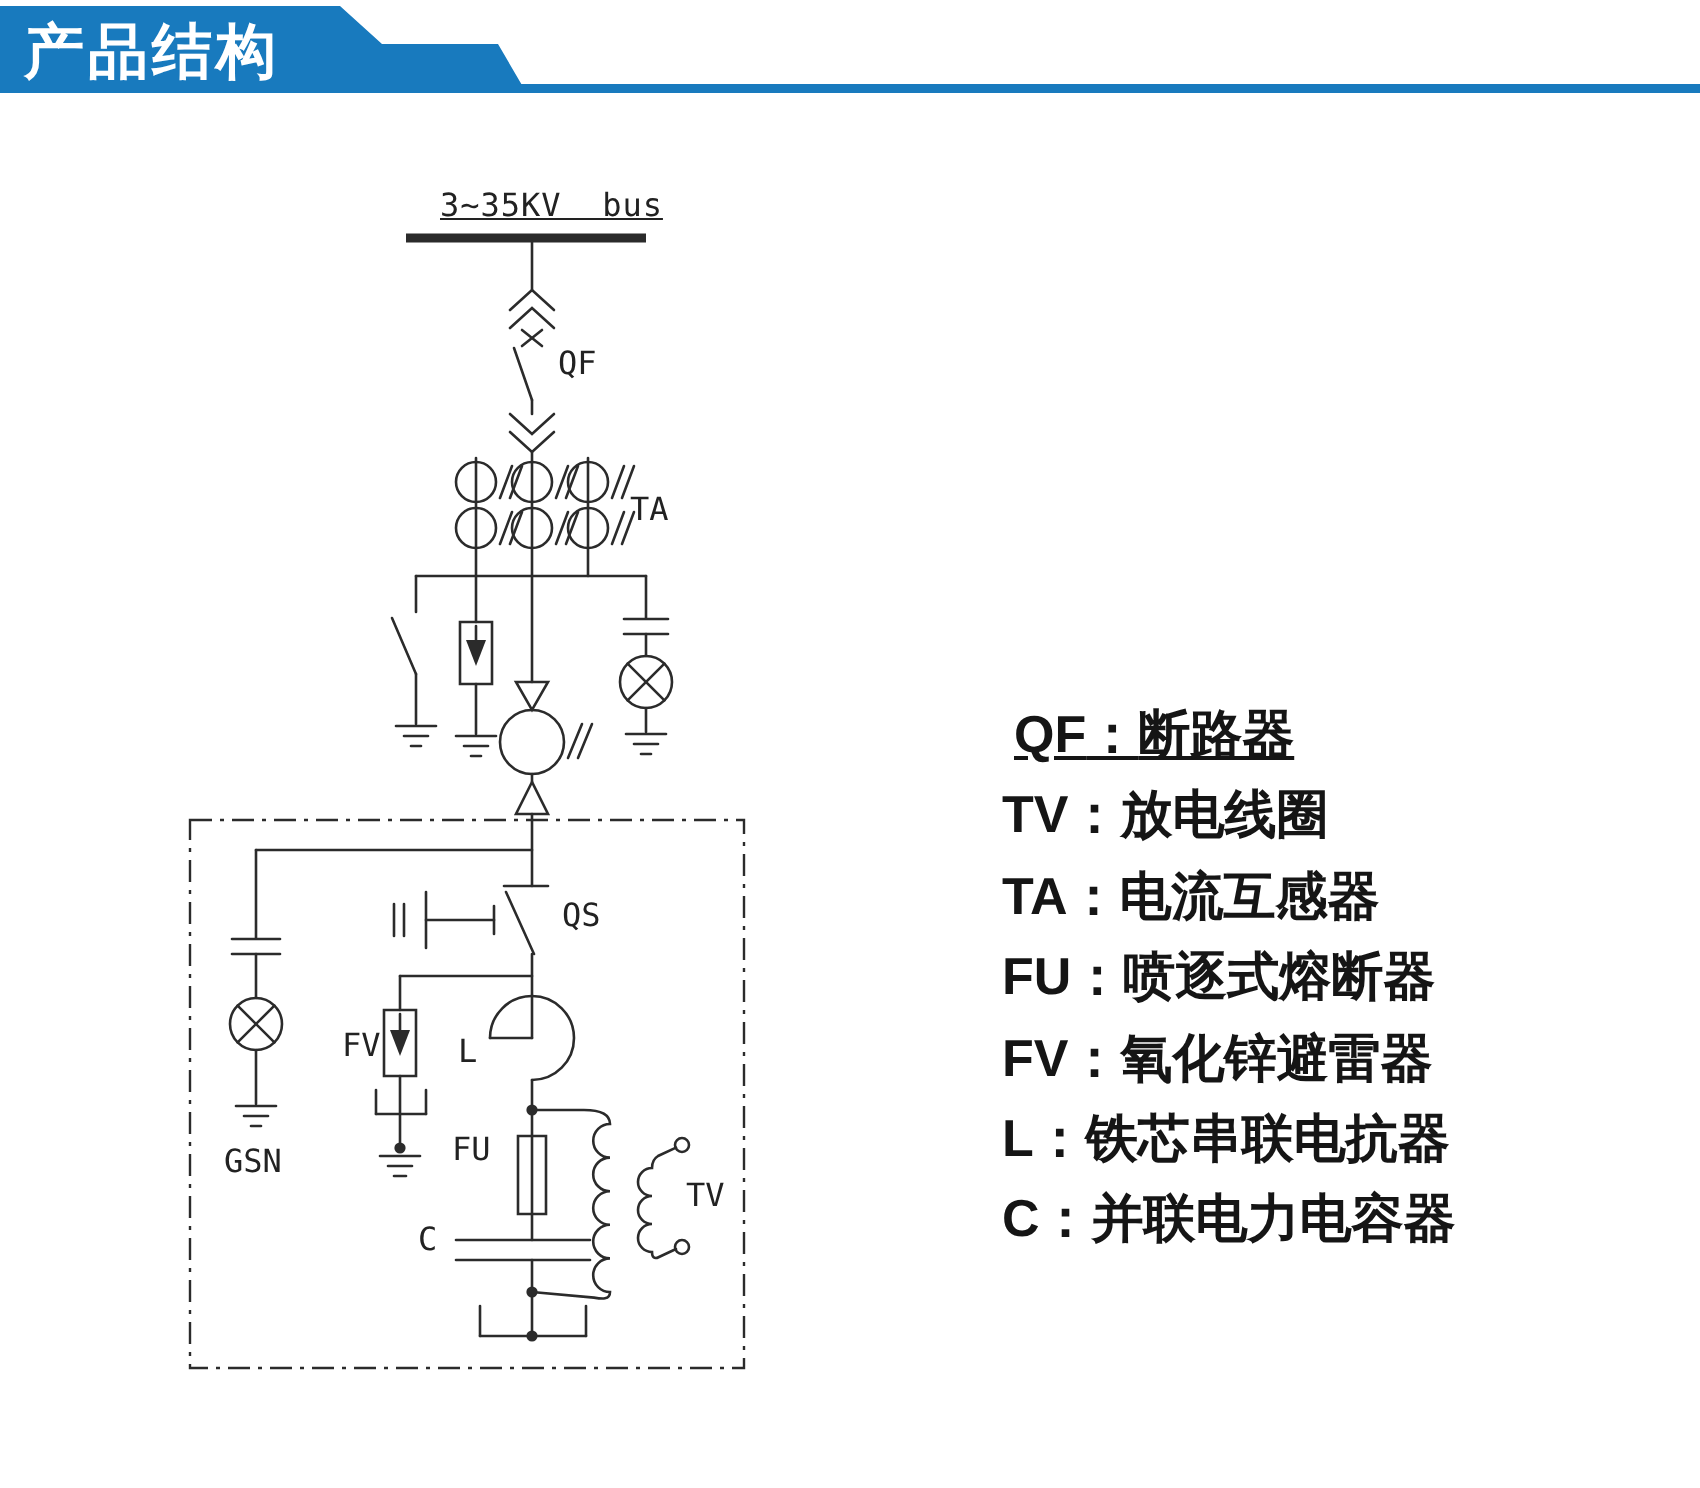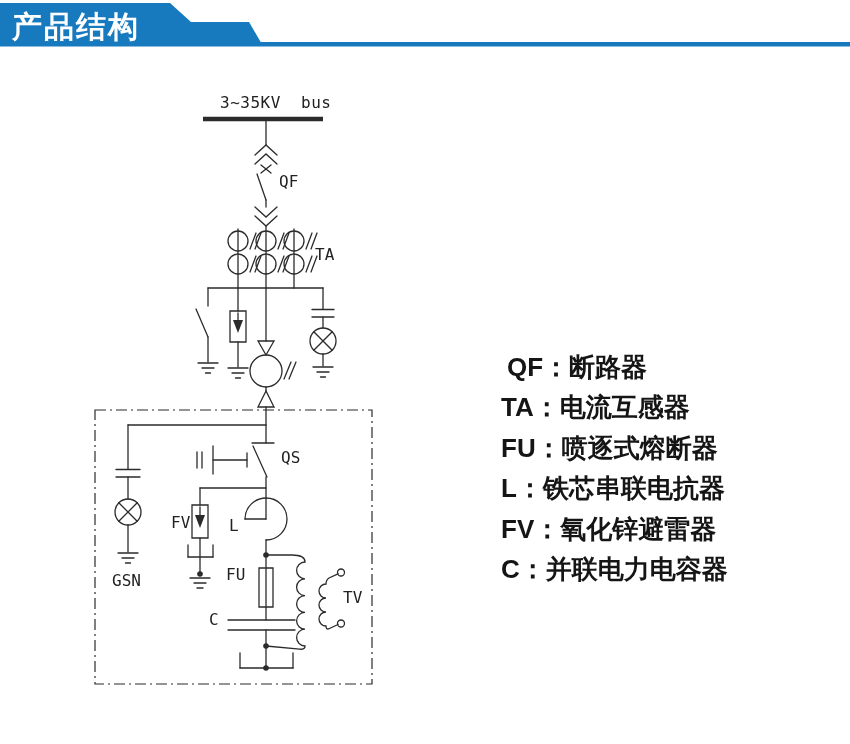--- a/index.html
+++ b/index.html
@@ -22,27 +22,27 @@
   .diagram-svg { position:absolute; left:0; top:0; }
   .diagram-svg * { vector-effect:non-scaling-stroke; }
   .st { stroke:#2b2b2b; stroke-width:1.3; fill:none; stroke-linecap:round; }
   .thick { stroke:#2b2b2b; stroke-width:4.5; fill:none; }
   .dashbox { stroke:#2b2b2b; stroke-width:1.2; fill:none; stroke-dasharray:11 4 2 4; }
   .fillshape { fill:#2b2b2b; stroke:none; }
   .dlabel {
     position:absolute; font-family:"DejaVu Sans Mono", monospace;
     font-size:16px; color:#222222; white-space:pre; line-height:18px;
   }
-  .bus-label { font-size:16px; letter-spacing:0.5px; }
+  .bus-label { font-size:16px; letter-spacing:0.5px;text-decoration:underline; }
   
   .legend {
     position:absolute; left:501px; top:347px; color:#151515;
     font-size:26px; font-weight:bold; line-height:40.4px; white-space:nowrap;
   }
-  .legend-row.indent { padding-left:6px; }
+  .legend-row.indent { padding-left:6px;text-decoration:underline; }
 </style>
 </head>
 <body>
 
 <div class="page">
 
   <div>
     <svg class="hdr-svg" width="850" height="50" viewBox="0 0 850 50">
       <path d="M0,3 L170,3 L191,22 L249,22 L263,46 L0,46 Z" fill="#187abe"></path>
       <rect x="0" y="42" width="850" height="4.5" fill="#187abe"></rect>
@@ -238,20 +238,21 @@
   <span class="dlabel" style="left:281px; top:449px;">QS</span>
   <span class="dlabel" style="left:171px; top:514px;">FV</span>
   <span class="dlabel" style="left:229px; top:517px;">L</span>
   <span class="dlabel" style="left:112px; top:572px;">GSN</span>
   <span class="dlabel" style="left:226px; top:566px;">FU</span>
   <span class="dlabel" style="left:209px; top:611px;">C</span>
   <span class="dlabel" style="left:343px; top:589px;">TV</span>
 
   <div class="legend">
     <div class="legend-row indent"><span>QF</span><span>：</span><span>断路器</span></div>
+    <div class="legend-row"><span>TV</span><span>：</span><span>放电线圈</span></div>
     <div class="legend-row"><span>TA</span><span>：</span><span>电流互感器</span></div>
     <div class="legend-row"><span>FU</span><span>：</span><span>喷逐式熔断器</span></div>
+    <div class="legend-row"><span>FV</span><span>：</span><span>氧化锌避雷器</span></div>
     <div class="legend-row"><span>L</span><span>：</span><span>铁芯串联电抗器</span></div>
-    <div class="legend-row"><span>FV</span><span>：</span><span>氧化锌避雷器</span></div>
     <div class="legend-row"><span>C</span><span>：</span><span>并联电力电容器</span></div>
   </div>
 
 </div>
 
 </body></html>

